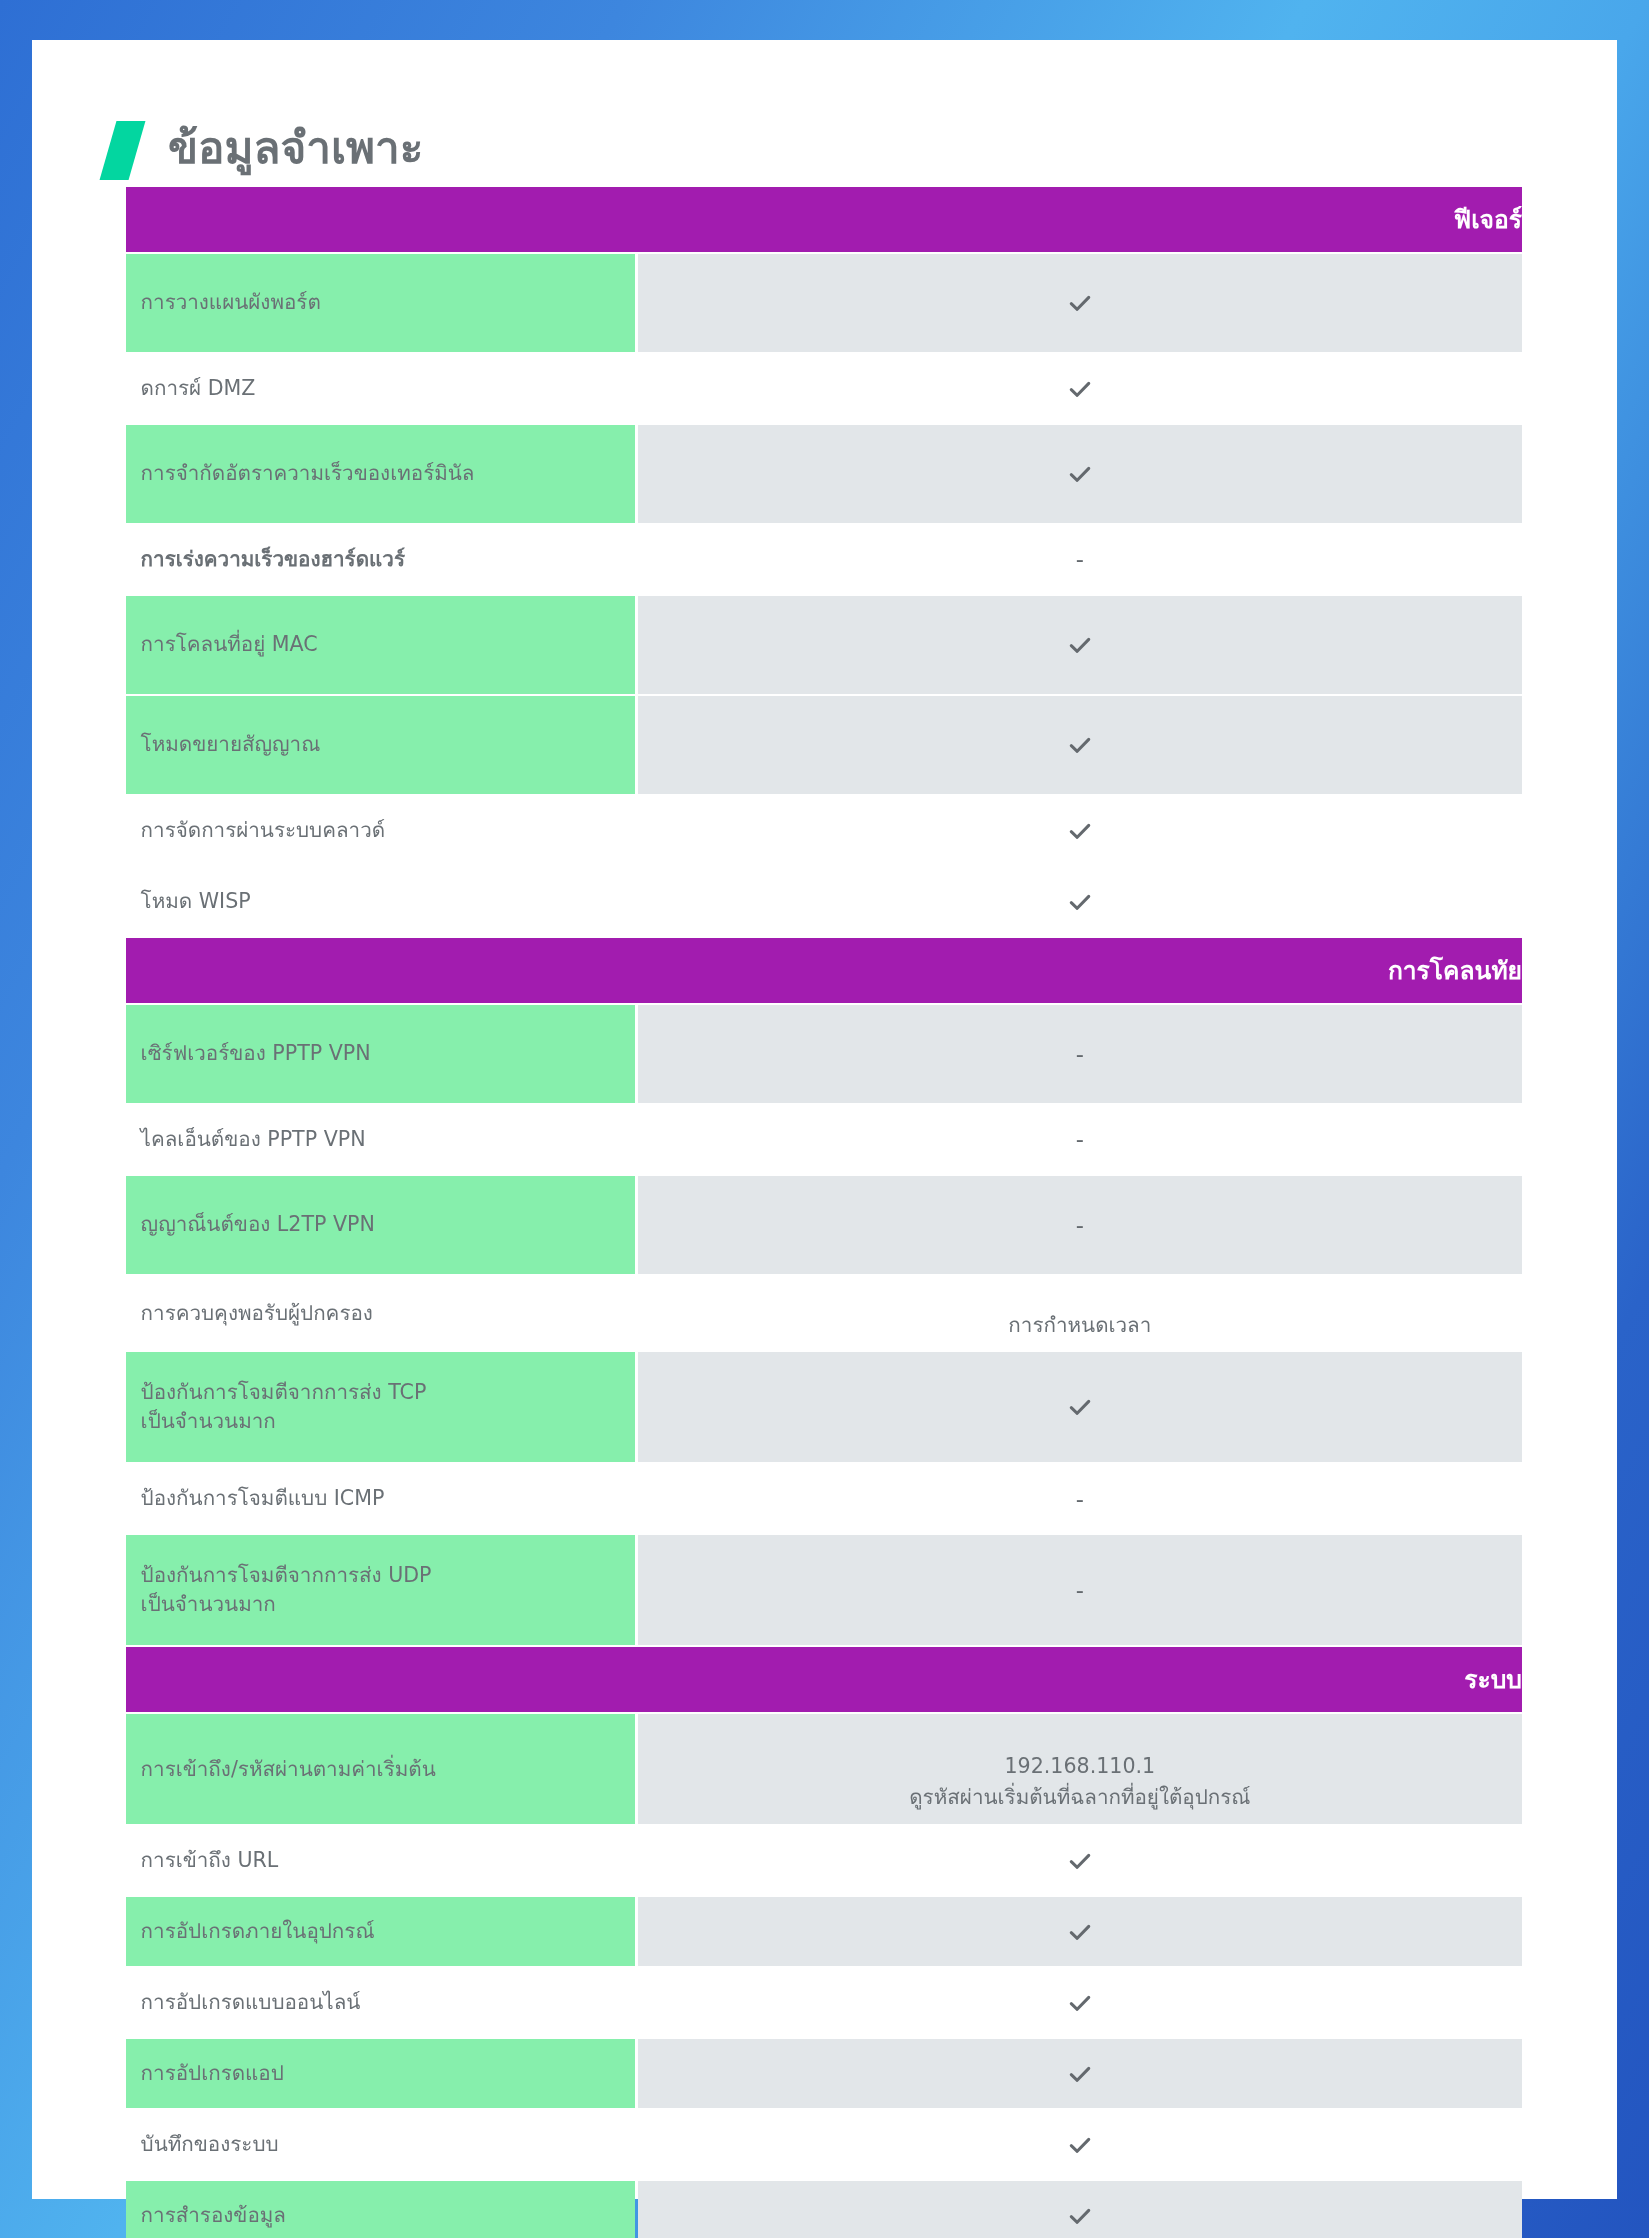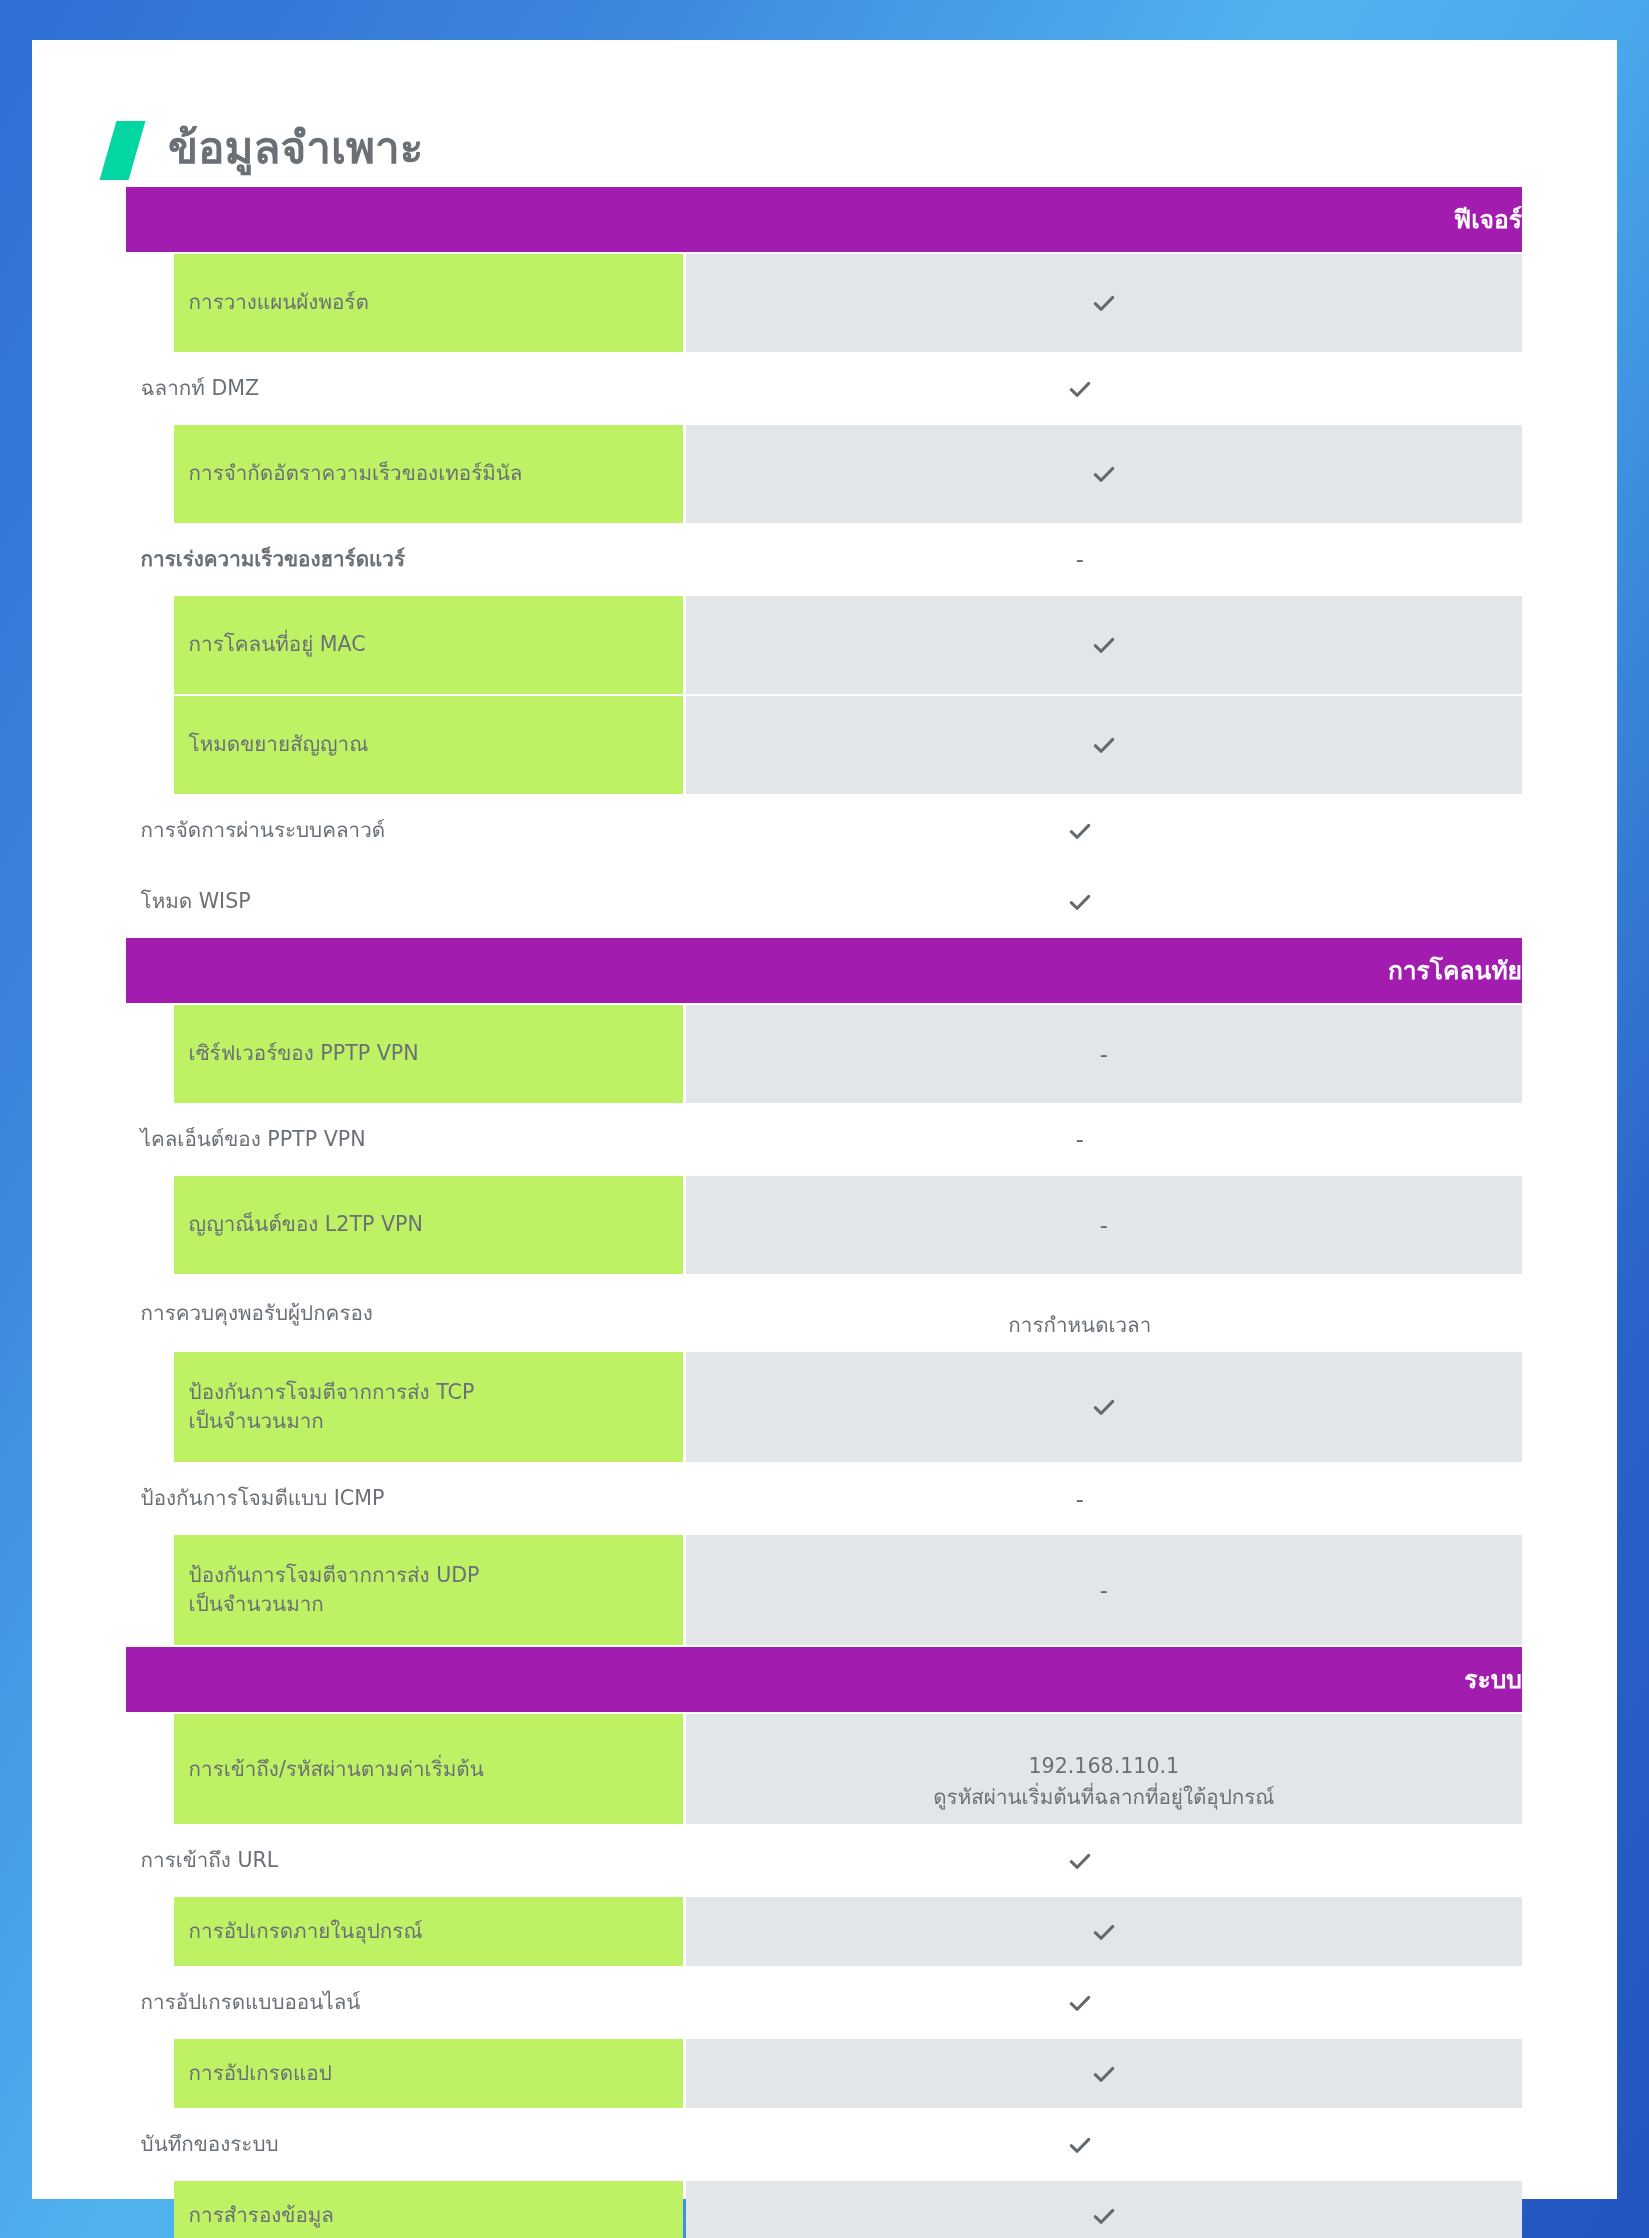--- a/index.html
+++ b/index.html
@@ -64,21 +64,21 @@
     line-height: 65px;
     margin-bottom: 2px;
   }
 
   .spec-row {
     display: flex;
     align-items: stretch;
     min-height: 69px;
     margin-bottom: 2px;
   }
-  .spec-row.shaded .cell-label { background: #bef264; margin-left: 48px; }
+  .spec-row.shaded .cell-label { background: #86efac; }
   .spec-row.shaded .cell-value { background: #E2E6E9; }
   .spec-row.plain  .cell-label { background: #FFFFFF; }
   .spec-row.plain  .cell-value { background: #FFFFFF; }
 
   .cell-label {
     width: 509px;
     flex: 0 0 509px;
     display: flex;
     align-items: center;
     padding: 9.3px 18.6px 9.3px 14.6px;
@@ -136,21 +136,21 @@
         <div class="cell-value">
           <span class="check">
             <svg viewBox="0 0 24 24" fill="none" stroke="currentColor" stroke-width="2.6" stroke-linecap="round" stroke-linejoin="round">
               <path d="M4.5 12.6 L9.6 17.4 L19.5 7.2"></path>
             </svg>
           </span>
         </div>
       </div>
       <div class="spec-row plain">
         <div class="cell-label">
-          <span class="multiline" style="white-space: pre-line;">ฉลากท์ DMZ</span>
+          <span class="multiline" style="white-space: pre-line;">ดการผ์ DMZ</span>
         </div>
         <div class="cell-value">
           <span class="check">
             <svg viewBox="0 0 24 24" fill="none" stroke="currentColor" stroke-width="2.6" stroke-linecap="round" stroke-linejoin="round">
               <path d="M4.5 12.6 L9.6 17.4 L19.5 7.2"></path>
             </svg>
           </span>
         </div>
       </div>
       <div class="spec-row shaded tall">

